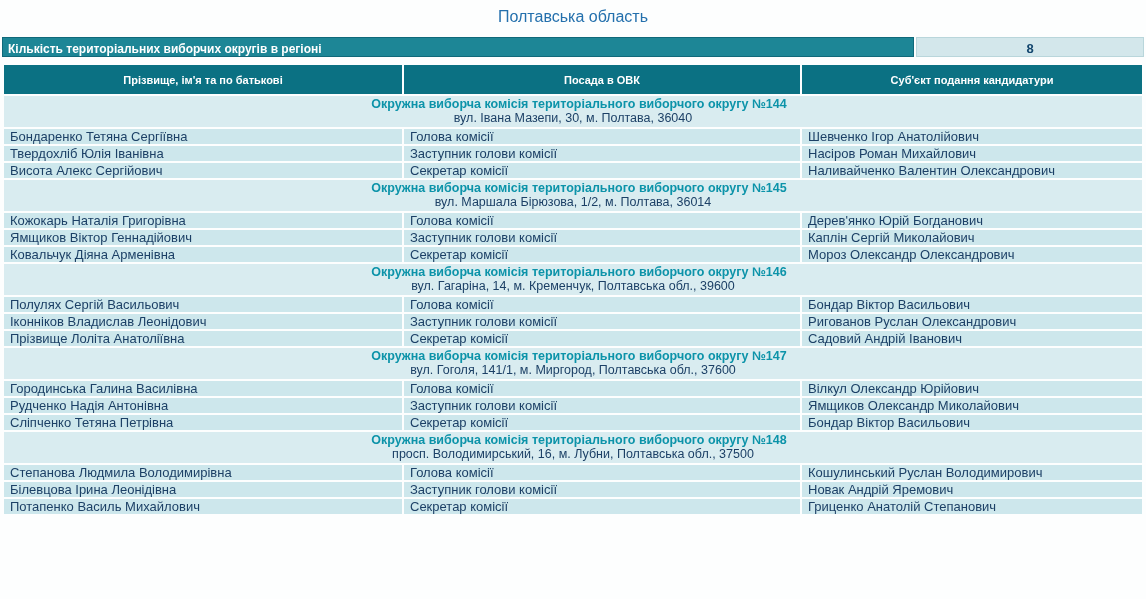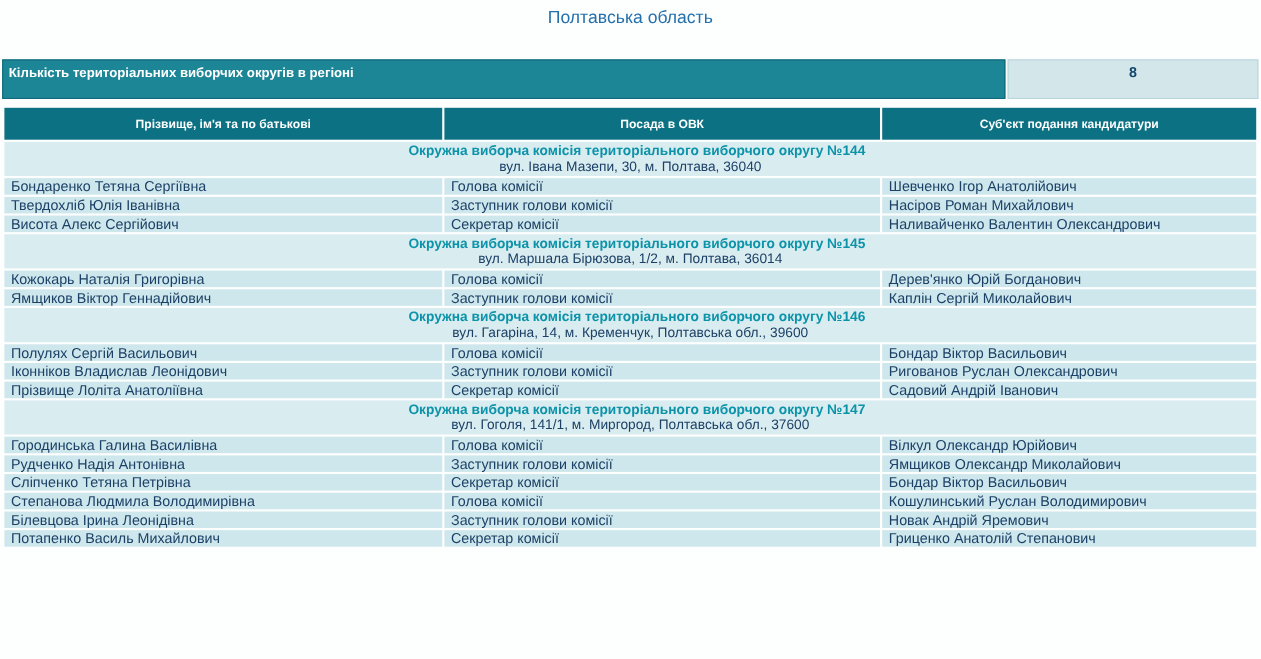--- a/index.html
+++ b/index.html
@@ -10,27 +10,27 @@
   }
   .page {
     width: 1146px;
     min-height: 599px;
     box-sizing: border-box;
   }
   .page-title {
     text-align: center;
     color: #2470ad;
     font-size: 16px;
-    padding: 8px 0 28px 0;
+    padding: 8px 0 11px 0;
   }
   .summary-bar {
     display: flex;
     align-items: stretch;
     margin: 0 2px;
-    height: 36px;
+    height: 20px;
     gap: 2px;
     border-radius: 10px;
   }
   .summary-label {
     flex: 1;
     background: #1d8696;
     border: 1px solid #10697a;
     color: #ffffff;
     font-size: 12px;
     font-weight: bold;
@@ -151,20 +151,25 @@
     <tr>
       <td class="cell">Кожокарь Наталія Григорівна</td>
       <td class="cell">Голова комісії</td>
       <td class="cell">Дерев'янко Юрій Богданович</td>
     </tr>
     <tr>
       <td class="cell">Ямщиков Віктор Геннадійович</td>
       <td class="cell">Заступник голови комісії</td>
       <td class="cell">Каплін Сергій Миколайович</td>
     </tr>
+    <tr>
+      <td class="cell">Ковальчук Діяна Арменівна</td>
+      <td class="cell">Секретар комісії</td>
+      <td class="cell">Мороз Олександр Олександрович</td>
+    </tr>
 
     <tr>
       <td class="section" colspan="3">
         <div class="sec-title">Окружна виборча комісія територіального виборчого округу №146</div>
         <div class="sec-addr">вул. Гагаріна, 14, м. Кременчук, Полтавська обл., 39600</div>
       </td>
     </tr>
     <tr>
       <td class="cell">Полулях Сергій Васильович</td>
       <td class="cell">Голова комісії</td>
@@ -196,20 +201,26 @@
       <td class="cell">Рудченко Надія Антонівна</td>
       <td class="cell">Заступник голови комісії</td>
       <td class="cell">Ямщиков Олександр Миколайович</td>
     </tr>
     <tr>
       <td class="cell">Сліпченко Тетяна Петрівна</td>
       <td class="cell">Секретар комісії</td>
       <td class="cell">Бондар Віктор Васильович</td>
     </tr>
 
+    <tr>
+      <td class="section" colspan="3">
+        <div class="sec-title">Окружна виборча комісія територіального виборчого округу №148</div>
+        <div class="sec-addr">просп. Володимирський, 16, м. Лубни, Полтавська обл., 37500</div>
+      </td>
+    </tr>
     <tr>
       <td class="cell">Степанова Людмила Володимирівна</td>
       <td class="cell">Голова комісії</td>
       <td class="cell">Кошулинський Руслан Володимирович</td>
     </tr>
     <tr>
       <td class="cell">Білевцова Ірина Леонідівна</td>
       <td class="cell">Заступник голови комісії</td>
       <td class="cell">Новак Андрій Яремович</td>
     </tr>

